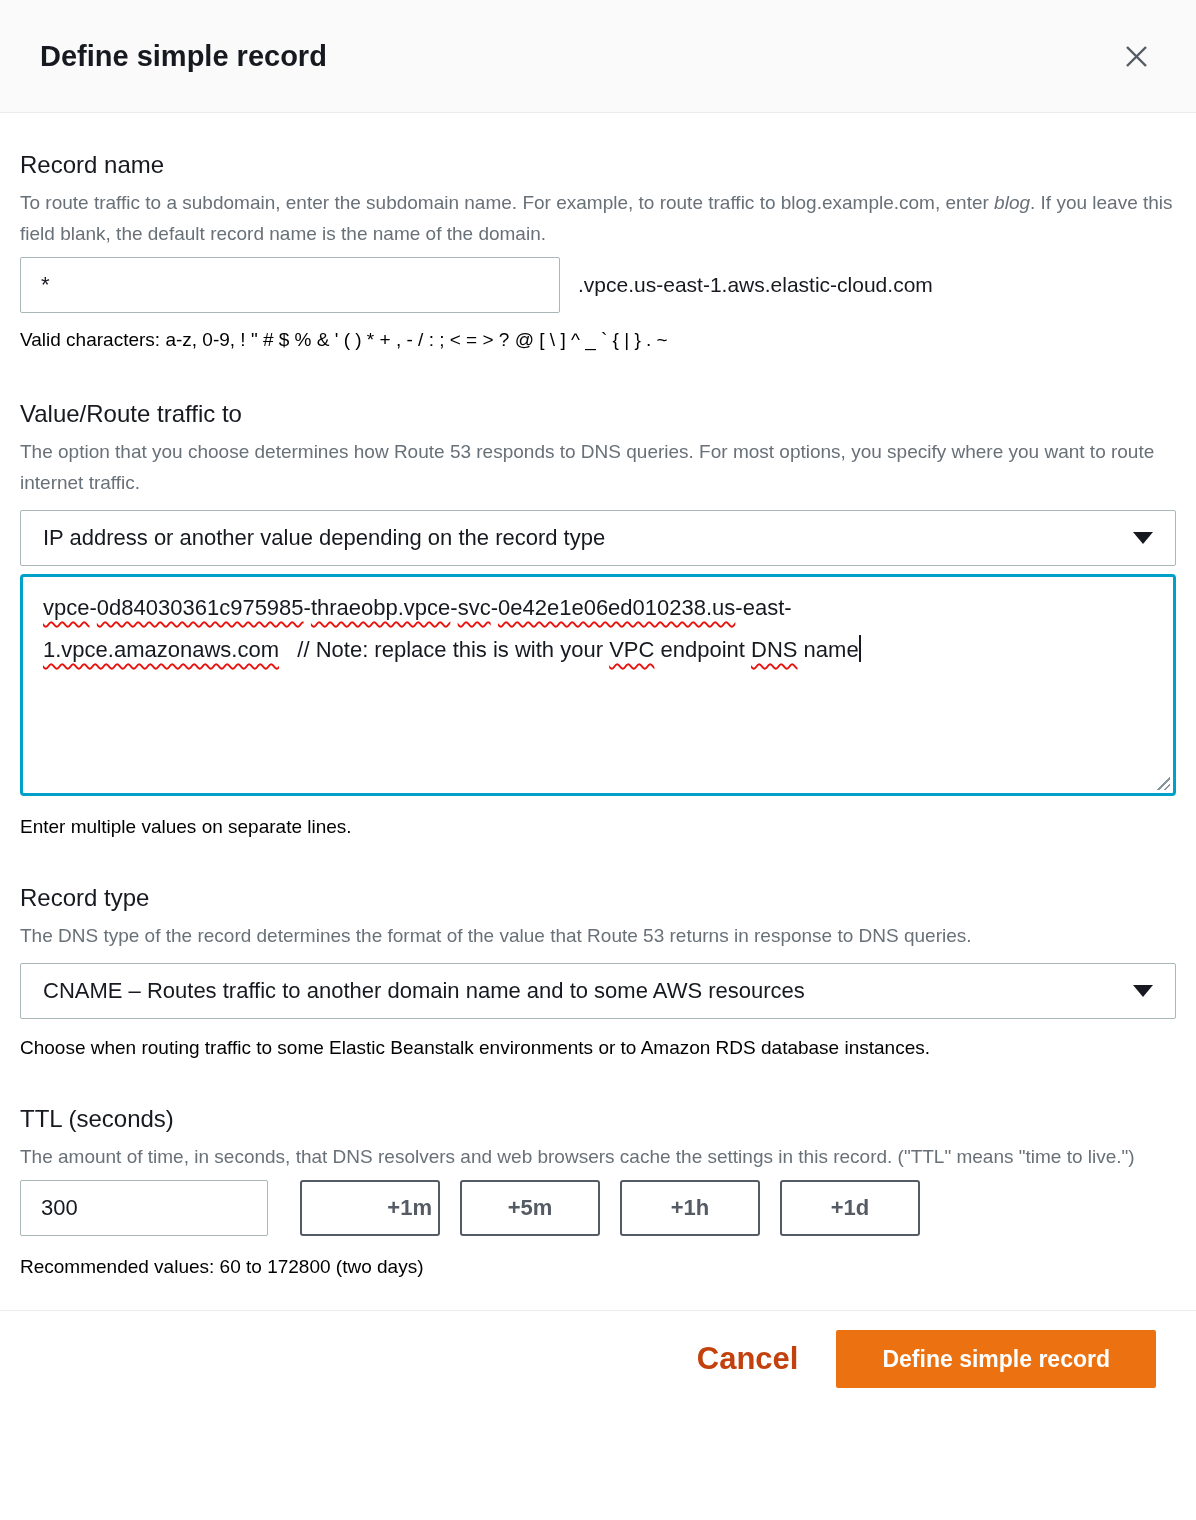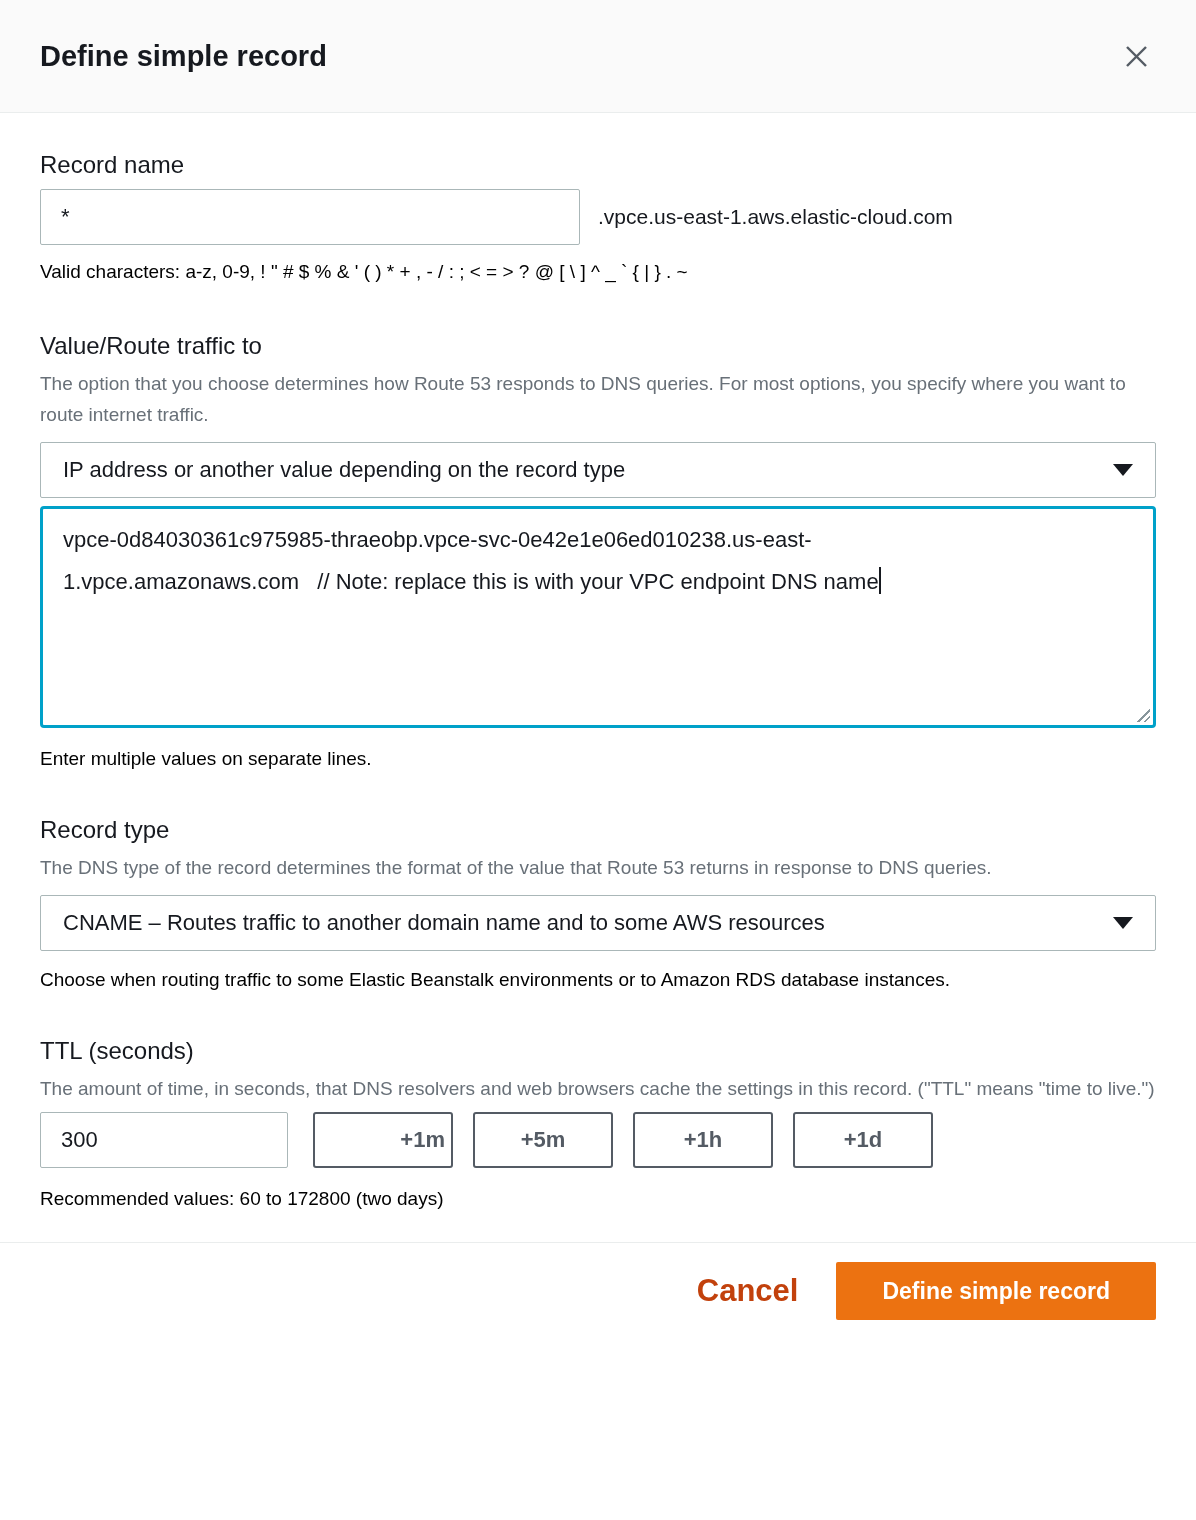--- a/index.html
+++ b/index.html
@@ -12,21 +12,21 @@
   
   .modal-header {
     height:113px; background:#fafafa; border-bottom:1px solid #eaeded;
     display:flex; align-items:center; justify-content:space-between;
     padding:0 40px;
   }
   .modal-title { font-size:29px; font-weight:700; color:#16191f; }
   .close-btn { background:none; border:none; padding:6px; cursor:pointer; line-height:0; }
 
   
-  .content { padding:0 40px; }
+  .content { padding:0 20px; }
   .field-label { font-size:24px; font-weight:400; color:#16191f; line-height:32px; }
   .mt-first { margin-top:36px; }
   .mt-section { margin-top:40px; }
   .mt-section-lg { margin-top:43px; }
   .desc { font-size:19px; line-height:31px; color:#687078; margin-top:6px; }
   .desc .em { font-style:italic; }
   .hint { font-size:19px; line-height:30px; color:#000000; }
 
   .name-row { display:flex; align-items:center; margin-top:8px; }
   .text-input {
@@ -50,36 +50,36 @@
   }
 
   .value-textarea {
     position:relative; margin-top:8px; height:222px;
     border:3px solid #00a1c9; border-radius:4px;
     padding:10px 20px; font-size:22px; line-height:42px; cursor:text;
     color:#16191f; overflow:hidden;
   }
   .ta-line { white-space:pre-wrap; }
   .squiggle {
-    text-decoration-style:wavy;
+    text-decoration:underline; text-decoration-style:wavy;
     text-decoration-color:#e8120d; text-decoration-thickness:2px;
     text-underline-offset:6px;
   }
   .cursor { display:inline-block; width:2px; height:27px; background:#16191f; vertical-align:-5px; }
   .resize-handle {
     position:absolute; right:3px; bottom:3px; width:15px; height:15px;
     background:repeating-linear-gradient(135deg, transparent 0 3px, #87969c 3px 4.5px);
     clip-path:polygon(100% 0, 100% 100%, 0 100%);
     cursor:nwse-resize;
   }
   .ta-helper { margin-top:16px; }
 
   .choose-helper { margin-top:14px; }
 
-  .ttl-row { display:flex; align-items:center; margin-top:8px; }
+  .ttl-row { display:flex; align-items:center; margin-top:8px;gap:7px; }
   .ttl-input { width:248px; }
   .ttl-buttons { display:flex; align-items:center; }
   .ttl-btn {
     width:140px; height:56px; margin-left:20px;
     background:#fff; border:2px solid #545b64; border-radius:3px;
     color:#545b64; font-size:22px; font-weight:700; font-family:inherit; cursor:pointer;
   }
   .ttl-btn:first-child { margin-left:25px;text-align:right; }
   .recommended { margin-top:16px; }
 
@@ -110,20 +110,21 @@
       <svg width="27" height="27" viewBox="0 0 27 27">
         <line x1="4" y1="4" x2="23" y2="23" stroke="#545b64" stroke-width="2.4"></line>
         <line x1="23" y1="4" x2="4" y2="23" stroke="#545b64" stroke-width="2.4"></line>
       </svg>
     </button>
   </div>
 
   <div class="content">
 
     <div class="field-label mt-first">Record name</div>
+    <div class="desc"><span>To route traffic to a subdomain, enter the subdomain name. For example, to route traffic to blog.example.com, enter </span><span class="em">blog</span><span>. If you leave this field blank, the default record name is the name of the domain.</span></div>
     <div class="name-row">
       <input class="text-input record-name-input" type="text" value="*" style="">
       <span class="suffix">.vpce.us-east-1.aws.elastic-cloud.com</span>
     </div>
     <div class="hint valid-chars">Valid characters: a-z, 0-9, ! " # $ % &amp; ' ( ) * + , - / : ; &lt; = &gt; ? @ [ \ ] ^ _ ` { | } . ~</div>
 
     <div class="field-label mt-section-lg">Value/Route traffic to</div>
     <div class="desc">The option that you choose determines how Route 53 responds to DNS queries. For most options, you specify where you want to route internet traffic.</div>
     <button class="select">
       <span>IP address or another value depending on the record type</span>

